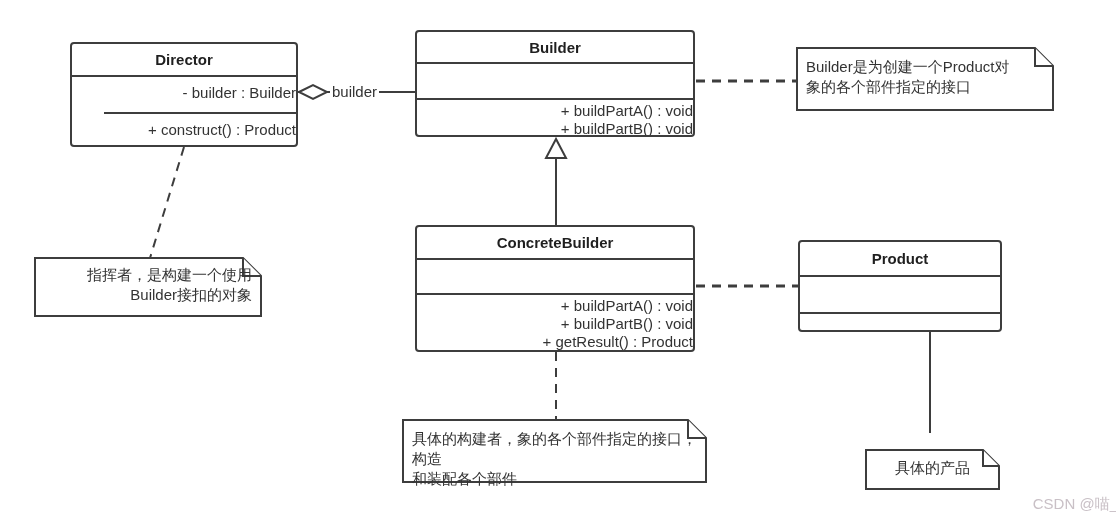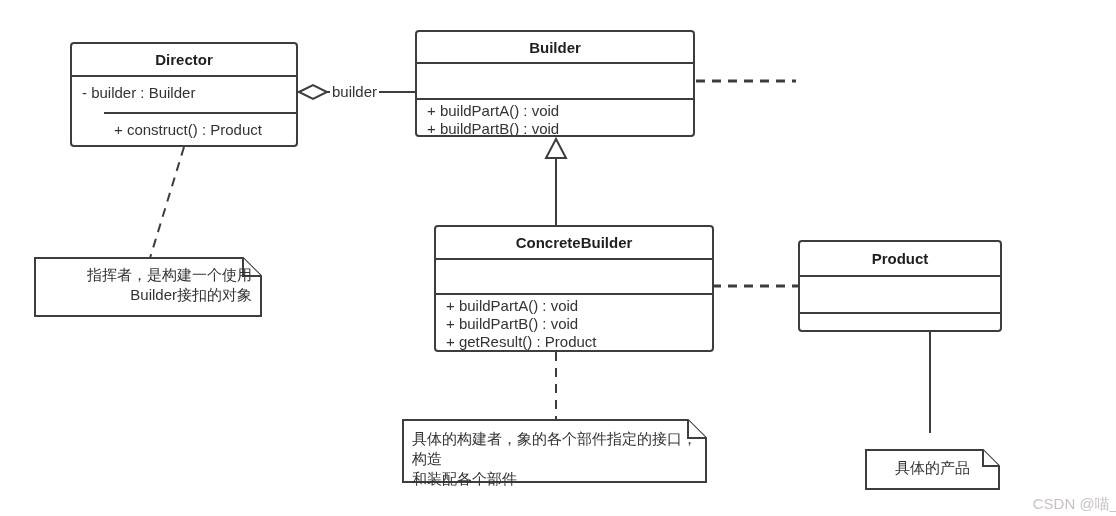--- a/index.html
+++ b/index.html
@@ -15,21 +15,21 @@
     overflow:hidden;
   }
   .uml-title {
     display:flex; align-items:center; justify-content:center;
     font-weight:bold; font-size:15px; color:#1f1f1f; box-sizing:border-box;
   }
   .uml-section {
     border-top:2px solid #3d3d3d; box-sizing:border-box;
     padding:2px 0 0 10px; overflow:hidden;
   }
-  .uml-member { font-size:15px; line-height:18px; white-space:nowrap; color:#333333; }
+  .uml-member { font-size:15px; line-height:18px; white-space:nowrap; color:#333333;text-align:right; }
   .note {
     position:absolute; z-index:2; box-sizing:border-box;
   }
   .note svg { position:absolute; left:0; top:0; }
   .note-text {
     position:relative; z-index:1; font-size:15px; line-height:20px;
     padding:10px 10px 0 10px; color:#333333;
   }
   .note-text.centered { text-align:center; padding-top:9px; }
   .edge-label {
@@ -75,38 +75,48 @@
 
   <div class="uml-class" style="left:415px; top:30px; width:280px; height:107px;">
     <div class="uml-title" style="height:30px;">Builder</div>
     <div class="uml-section" style="height:36px;"></div>
     <div class="uml-section" style="height:41px;">
       <div class="uml-member">+ buildPartA() : void</div>
       <div class="uml-member">+ buildPartB() : void</div>
     </div>
   </div>
 
-  <div class="uml-class" style="left:434px; top:225px; width:280px; height:127px;">
+  <div class="uml-class" style="left:415px; top:225px; width:280px; height:127px;">
     <div class="uml-title" style="height:31px;">ConcreteBuilder</div>
     <div class="uml-section" style="height:35px;"></div>
     <div class="uml-section" style="height:61px;">
       <div class="uml-member">+ buildPartA() : void</div>
       <div class="uml-member">+ buildPartB() : void</div>
       <div class="uml-member">+ getResult() : Product</div>
     </div>
   </div>
 
   <div class="uml-class" style="left:798px; top:240px; width:204px; height:92px;">
     <div class="uml-title" style="height:33px;">Product</div>
     <div class="uml-section" style="height:37px;"></div>
     <div class="uml-section" style="height:22px;"></div>
   </div>
 
   <div class="edge-label" style="left:330px; top:83px;">builder</div>
 
+  <div class="note" style="left:796px; top:47px; width:258px; height:64px;">
+    <svg width="258" height="64">
+      <path d="M1,1 H239 L257,19 V63 H1 Z" fill="#ffffff" stroke="#3d3d3d" stroke-width="2"></path>
+      <path d="M239,1 V19 H257" fill="#ffffff" stroke="#3d3d3d" stroke-width="2"></path>
+    </svg>
+    <div class="note-text">
+      <div>Builder是为创建一个Product对</div>
+      <div>象的各个部件指定的接口</div>
+    </div>
+  </div>
 
   <div class="note" style="left:34px; top:257px; width:228px; height:60px;text-align:right;">
     <svg width="228" height="60">
       <path d="M1,1 H209 L227,19 V59 H1 Z" fill="#ffffff" stroke="#3d3d3d" stroke-width="2"></path>
       <path d="M209,1 V19 H227" fill="#ffffff" stroke="#3d3d3d" stroke-width="2"></path>
     </svg>
     <div class="note-text" style="padding-top:8px;">
       <div>指挥者，是构建一个使用</div>
       <div>Builder接扣的对象</div>
     </div>

